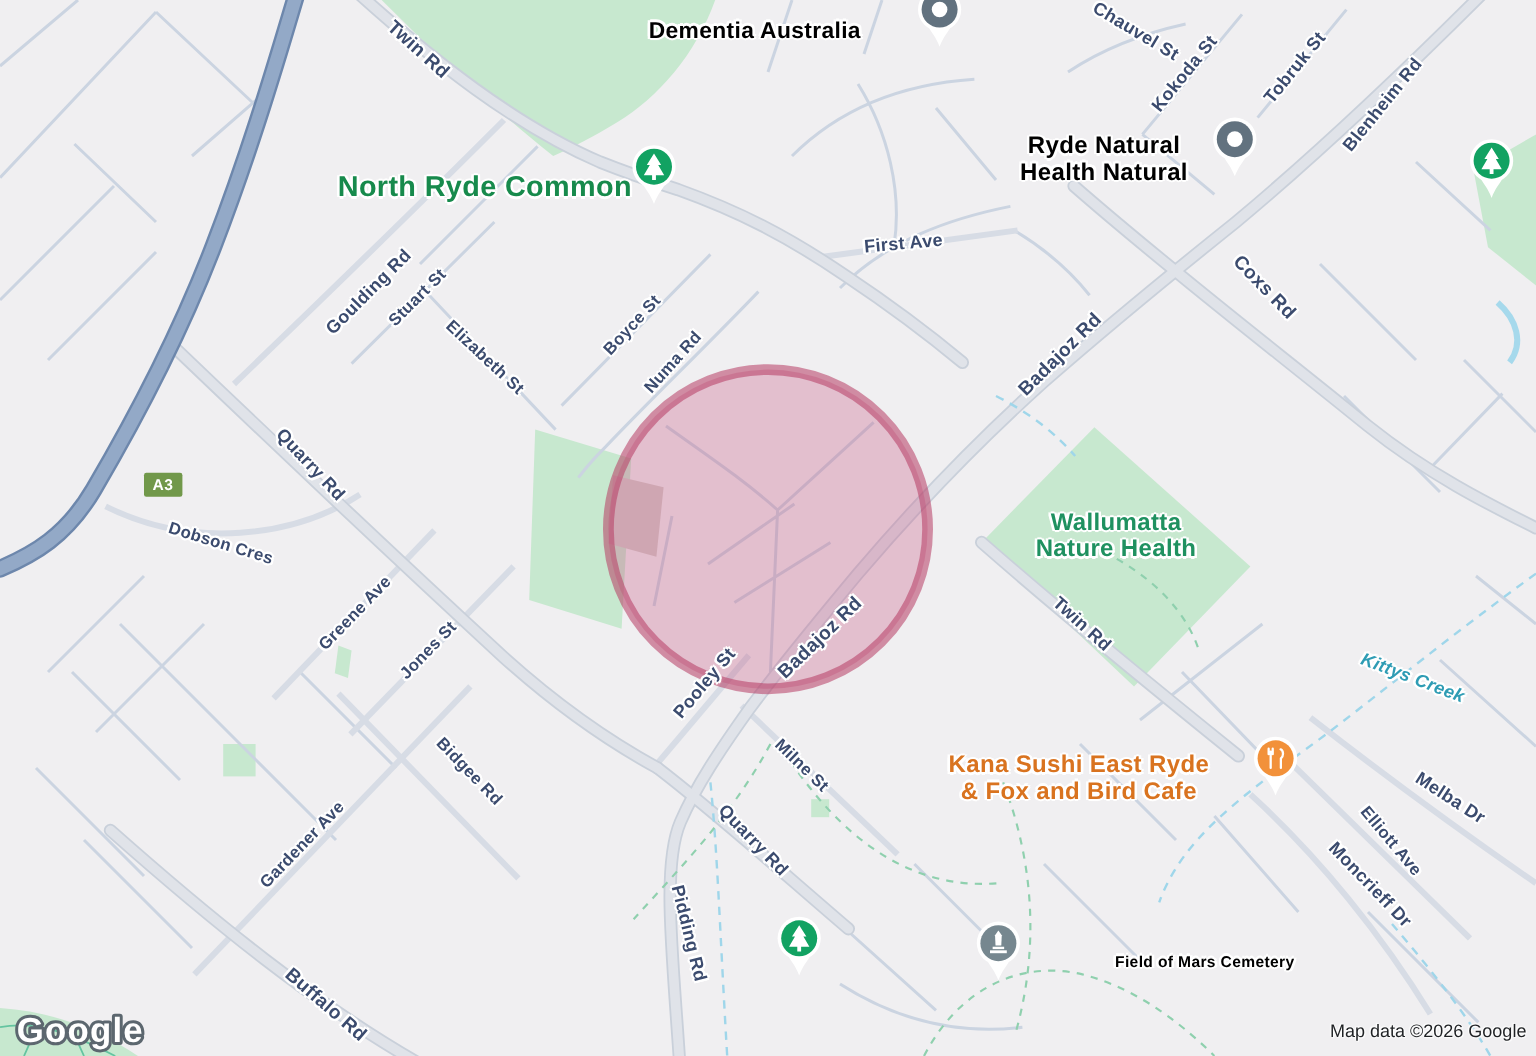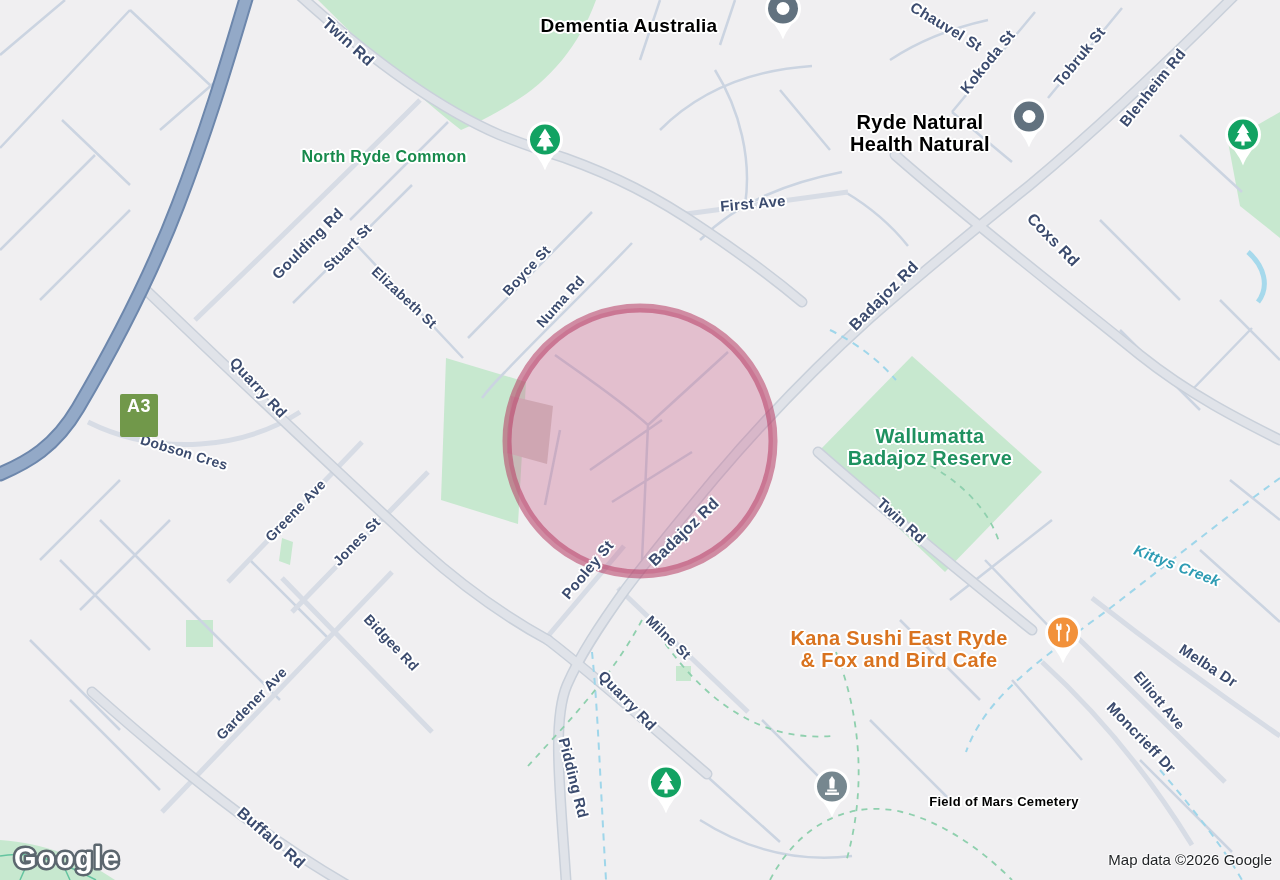--- a/index.html
+++ b/index.html
@@ -18,22 +18,22 @@
     letter-spacing:.3px;
   }
   .lbl-road{color:#3b4b6e;}
   .lbl-park{color:#178a4c;}
   .lbl-park-italic{color:#1f9160;}
   .lbl-water{color:#2e9cb4;font-style:italic;font-weight:bold;}
   .lbl-poi{color:#000000;}
   .lbl-restaurant{color:#d9731f;}
   .marker{position:absolute;transform:translate(-50%,-58%);pointer-events:auto;}
   #route-badge{
-    position:absolute;background:#71984a;color:#fff;font-weight:bold;font-size:18px;
-    padding:2px 7px 20px;border-radius:2px;letter-spacing:.5px;
+    position:absolute;background:#71984a;color:#fff;font-weight:bold;font-size:13px;
+    padding:2px 7px 3px;border-radius:2px;letter-spacing:.5px;
   }
   #google-logo{position:absolute;left:10px;top:836px;}
   #attribution{
     position:absolute;right:8px;top:851px;color:#1f2124;font-size:15px;
     text-shadow:0 0 2px #fff,0 0 2px #fff,1px 1px 1px #fff,-1px -1px 1px #fff;
   }
 </style>
 </head>
 <body>
 
@@ -213,26 +213,26 @@
       </div>
       <div class="map-label lbl-road" style="left: 627px; top: 701px; font-size: 15px; transform: translate(-50%, -50%) rotate(46deg);">
         <div>Quarry Rd</div>
       </div>
       <div class="map-label lbl-road" style="left: 573px; top: 778px; font-size: 15px; transform: translate(-50%, -50%) rotate(76deg);">
         <div>Pidding Rd</div>
       </div>
       <div class="map-label lbl-road" style="left: 271px; top: 838px; font-size: 16px; transform: translate(-50%, -50%) rotate(41deg);">
         <div>Buffalo Rd</div>
       </div>
-      <div class="map-label lbl-park" style="left: 384px; top: 157px; font-size: 16px; transform: translate(-50%, -50%) rotate(0deg);">
+      <div class="map-label lbl-park" style="left: 404px; top: 157px; font-size: 24px; transform: translate(-50%, -50%) rotate(0deg);">
         <div>North Ryde Common</div>
       </div>
       <div class="map-label lbl-park-italic" style="left: 930px; top: 447px; font-size: 20px; transform: translate(-50%, -50%) rotate(0deg);">
         <div>Wallumatta</div>
-        <div>Badajoz Reserve</div>
+        <div>Nature Health</div>
       </div>
       <div class="map-label lbl-water" style="left: 1177px; top: 566px; font-size: 15px; transform: translate(-50%, -50%) rotate(21deg);">
         <div>Kittys Creek</div>
       </div>
       <div class="map-label lbl-poi" style="left: 629px; top: 26px; font-size: 19px; transform: translate(-50%, -50%) rotate(0deg);">
         <div>Dementia Australia</div>
       </div>
       <div class="map-label lbl-poi" style="left: 920px; top: 133px; font-size: 20px; transform: translate(-50%, -50%) rotate(0deg);">
         <div>Ryde Natural</div>
         <div>Health Natural</div>

